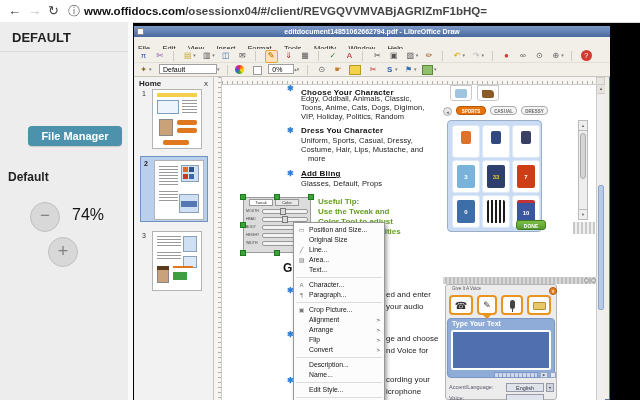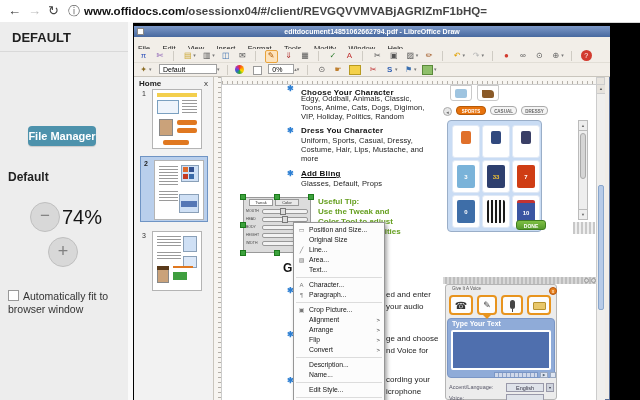--- a/index.html
+++ b/index.html
@@ -75,28 +75,25 @@
     <span class="abs bico" style="left:8px;color:#333;">←</span>
     <span class="abs bico" style="left:28px;color:#bbb;">→</span>
     <span class="abs bico" style="left:48px;color:#444;">↻</span>
     <span class="abs bico" style="left:68px;font-size:12px;color:#666;">ⓘ</span>
     <div class="abs url" style="left:84px;"><b>www.offidocs.com</b><span>/osessionx04/#/client/REVGQVVMVABjAGRIZmF1bHQ=</span></div>
   </div>
 
   <div class="abs side">
     <div class="abs" style="left:12px;top:8px;font-size:13px;font-weight:bold;color:#1f1f1f;">DEFAULT</div>
     <div class="abs" style="left:0;top:29px;width:128px;height:1px;background:#d9d9d9;"></div>
-    <div class="abs tealbtn" style="left:28px;top:104px;width:68px;">File Manager</div>
+    <div class="abs tealbtn" style="left:28px;top:104px;width:94px;">File Manager</div>
     <div class="abs" style="left:8px;top:148px;font-size:12px;font-weight:bold;color:#222;">Default</div>
     <div class="abs circbtn" style="left:30px;top:180px;font-size:17px;line-height:26px;">−</div>
-    <div class="abs" style="left:62px;top:184px;font-size:20px;color:#151515;">74%</div>
+    <div class="abs" style="left:72px;top:184px;font-size:16px;color:#151515;">74%</div>
     <div class="abs circbtn" style="left:48px;top:215px;font-size:18px;line-height:27px;">+</div>
-    <div class="abs" style="left:8px;top:268px;width:116px;font-size:10.5px;line-height:13px;color:#333;">
-      <span style="display:inline-block;width:9px;height:9px;background:#fff;border:1px solid #999;vertical-align:-1px;margin-right:4px;"></span><span>Automatically fit to browser window</span>
-    </div>
   </div>
   <div class="abs wstrip"></div>
 
   <div class="abs lowin"></div>
 
   <div class="abs tbar">
     <div class="abs" style="left:3px;top:2px;width:7px;height:7px;background:#fff;border:1px solid #888;box-sizing:border-box;"></div>
     <div class="tt">editdocument14851062662794.pdf - LibreOffice Draw</div>
 
   </div>
@@ -224,21 +221,21 @@
   <span class="abs bul" style="left:287px;top:84px;">✱</span>
   <div class="abs dh" style="left:301px;top:88px;">Choose Your Character</div>
   <div class="abs db" style="left:301px;top:94px;">Edgy, Oddball, Animals, Classic,</div>
   <div class="abs db" style="left:301px;top:103px;">Toons, Anime, Cats, Dogs, Digimon,</div>
   <div class="abs db" style="left:301px;top:112px;">VIP, Holiday, Politics, Random</div>
 
   <span class="abs bul" style="left:287px;top:126px;">✱</span>
   <div class="abs dh" style="left:301px;top:126px;">Dress You Character</div>
   <div class="abs db" style="left:301px;top:136px;">Uniform, Sports, Casual, Dressy,</div>
   <div class="abs db" style="left:301px;top:145px;">Costume, Hair, Lips, Mustache, and</div>
-  <div class="abs db" style="left:301px;top:154px;">more</div>
+  <div class="abs db" style="left:308px;top:154px;">more</div>
 
   <span class="abs bul" style="left:287px;top:169px;">✱</span>
   <div class="abs dh" style="left:301px;top:169px;text-decoration:underline;">Add Bling</div>
   <div class="abs db" style="left:301px;top:179px;">Glasses, Default, Props</div>
 
   <div class="abs" style="left:243px;top:197px;width:68px;height:56px;background:#dcdcdc;border:1px solid #999;border-radius:2px;z-index:5;box-sizing:border-box;">
     <div class="abs" style="left:5px;top:1px;width:24px;height:7px;background:#fff;border:1px solid #999;font-size:4px;line-height:6px;text-align:center;color:#333;box-sizing:border-box;">Tweak</div>
     <div class="abs" style="left:31px;top:1px;width:24px;height:7px;background:#e8e8e8;border:1px solid #999;font-size:4px;line-height:6px;text-align:center;color:#333;box-sizing:border-box;">Color</div>
     <div>
       <span class="abs" style="left:2px;top:11px;font-size:3.5px;color:#444;">MOUTH</span>

